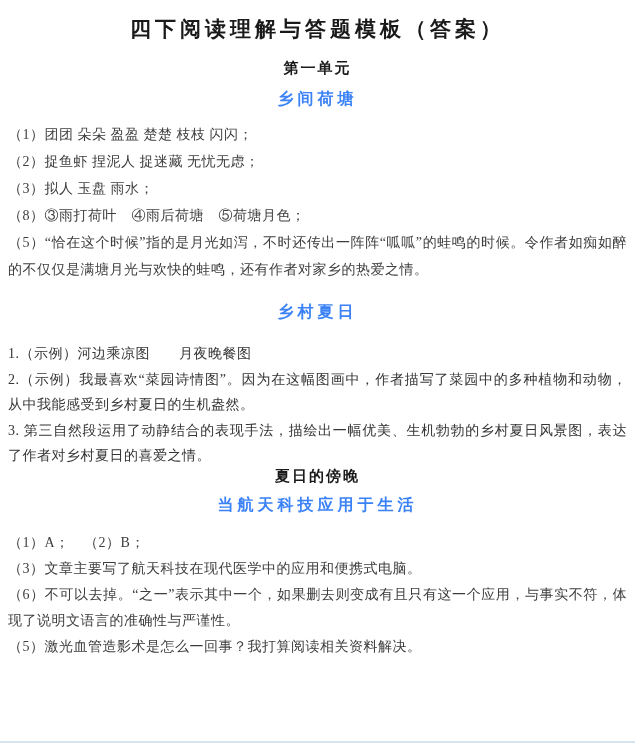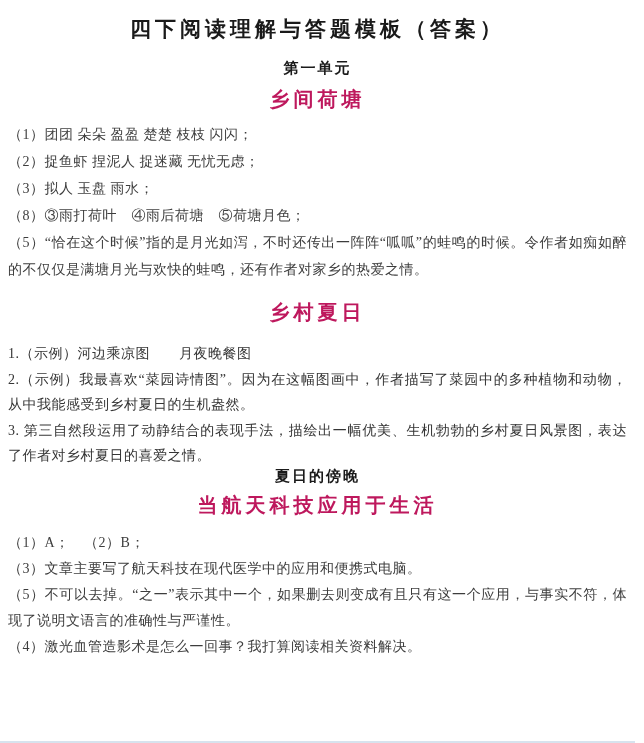--- a/index.html
+++ b/index.html
@@ -28,26 +28,26 @@
     font-size: 15px;
     line-height: 20px;
     font-weight: 700;
     text-align: center;
     letter-spacing: 2px;
     color: #1a1a1a;
   }
   .unit-heading.second { margin-top: -2px; line-height: 18px; }
   .article-title {
     margin: 8px 0 0 0;
-    font-size: 20px;
+    font-size: 16px;
     line-height: 26px;
     font-weight: 700;
     text-align: center;
     letter-spacing: 4px;
-    color: #be185d;
+    color: #3b82f6;
   }
   .article-title.mid { margin-top: 16px; }
   .article-title.third { margin-top: 7px; }
   .answers { margin: 0; }
   .answers p {
     margin: 0;
     font-size: 14px;
     letter-spacing: 0.5px;
     text-align: justify;
     color: #3d3d3d;
@@ -89,18 +89,18 @@
     <p>2.（示例）我最喜欢“菜园诗情图”。因为在这幅图画中，作者描写了菜园中的多种植物和动物，从中我能感受到乡村夏日的生机盎然。</p>
     <p>3. 第三自然段运用了动静结合的表现手法，描绘出一幅优美、生机勃勃的乡村夏日风景图，表达了作者对乡村夏日的喜爱之情。</p>
   </div>
 
   <h2 class="unit-heading second">夏日的傍晚</h2>
 
   <h3 class="article-title third">当航天科技应用于生活</h3>
   <div class="answers third">
     <p>（1）A；　（2）B；</p>
     <p>（3）文章主要写了航天科技在现代医学中的应用和便携式电脑。</p>
-    <p>（5）不可以去掉。“之一”表示其中一个，如果删去则变成有且只有这一个应用，与事实不符，体现了说明文语言的准确性与严谨性。</p>
-    <p>（4）激光血管造影术是怎么一回事？我打算阅读相关资料解决。</p>
+    <p>（6）不可以去掉。“之一”表示其中一个，如果删去则变成有且只有这一个应用，与事实不符，体现了说明文语言的准确性与严谨性。</p>
+    <p>（5）激光血管造影术是怎么一回事？我打算阅读相关资料解决。</p>
   </div>
 
   <div class="window-bottom-edge"></div>
 </div>
 
 </body></html>

